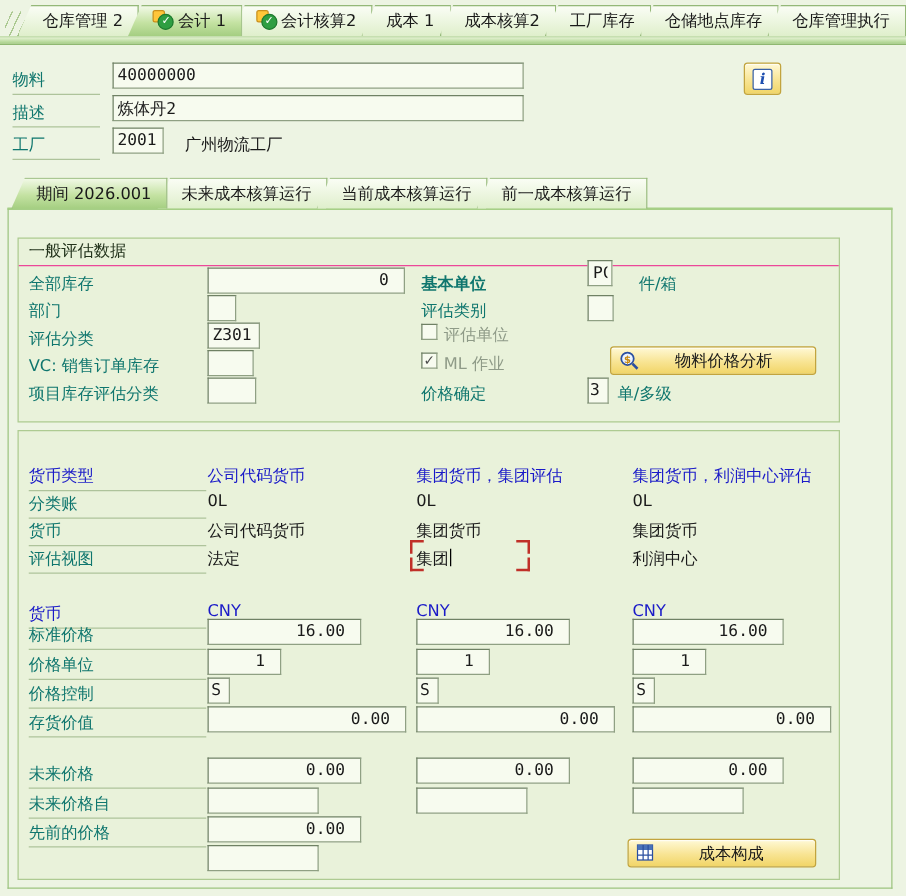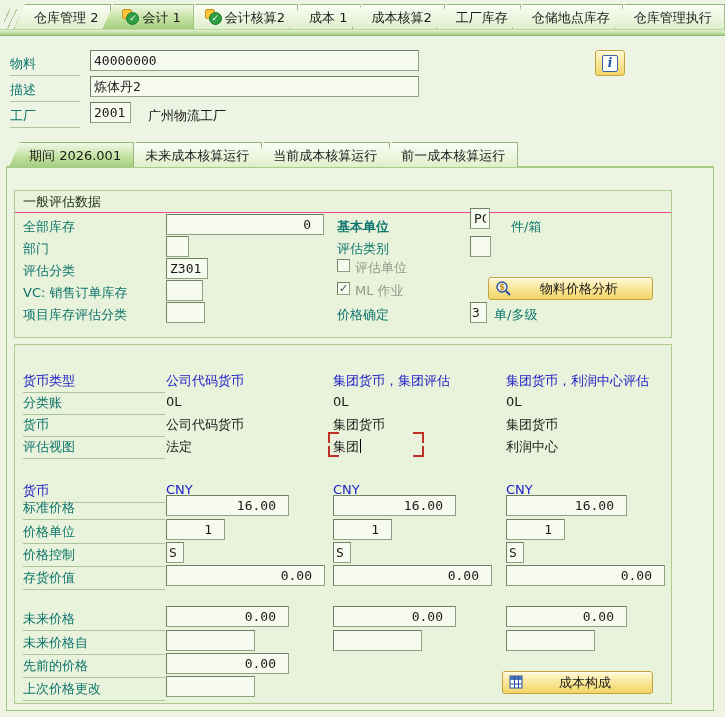--- a/index.html
+++ b/index.html
@@ -234,21 +234,20 @@
     <input class="inp num" style="left: 491px; top: 261px; width: 121px;" value="0.00">
 
     <span class="abs flabel ul" style="left:8px;top:289px;width:142px;">未来价格自</span>
     <input class="inp" style="left: 151px; top: 285px; width: 89px;" value="">
     <input class="inp" style="left: 318px; top: 285px; width: 89px;" value="">
     <input class="inp" style="left: 491px; top: 285px; width: 89px;" value="">
 
     <span class="abs flabel ul" style="left:8px;top:312px;width:142px;">先前的价格</span>
     <input class="inp num" style="left: 151px; top: 308px; width: 123px;" value="0.00">
 
-    <span class="abs flabel ul" style="left:8px;top:335px;width:142px;">上次价格更改</span>
     <input class="inp" style="left: 151px; top: 331px; width: 89px;" value="">
 
     <div class="btn-y" style="left:487px;top:326px;width:151px;height:23px;">
       <svg width="15" height="15">
         <rect x="1" y="1" width="12" height="12" fill="#FFFFFF" stroke="#2B4FA0" stroke-width="1"></rect>
         <rect x="1" y="1" width="12" height="4" fill="#4A72B8"></rect>
         <line x1="5.5" y1="1" x2="5.5" y2="13" stroke="#2B4FA0"></line>
         <line x1="9.5" y1="1" x2="9.5" y2="13" stroke="#2B4FA0"></line>
         <line x1="1" y1="9" x2="13" y2="9" stroke="#2B4FA0"></line>
       </svg>

